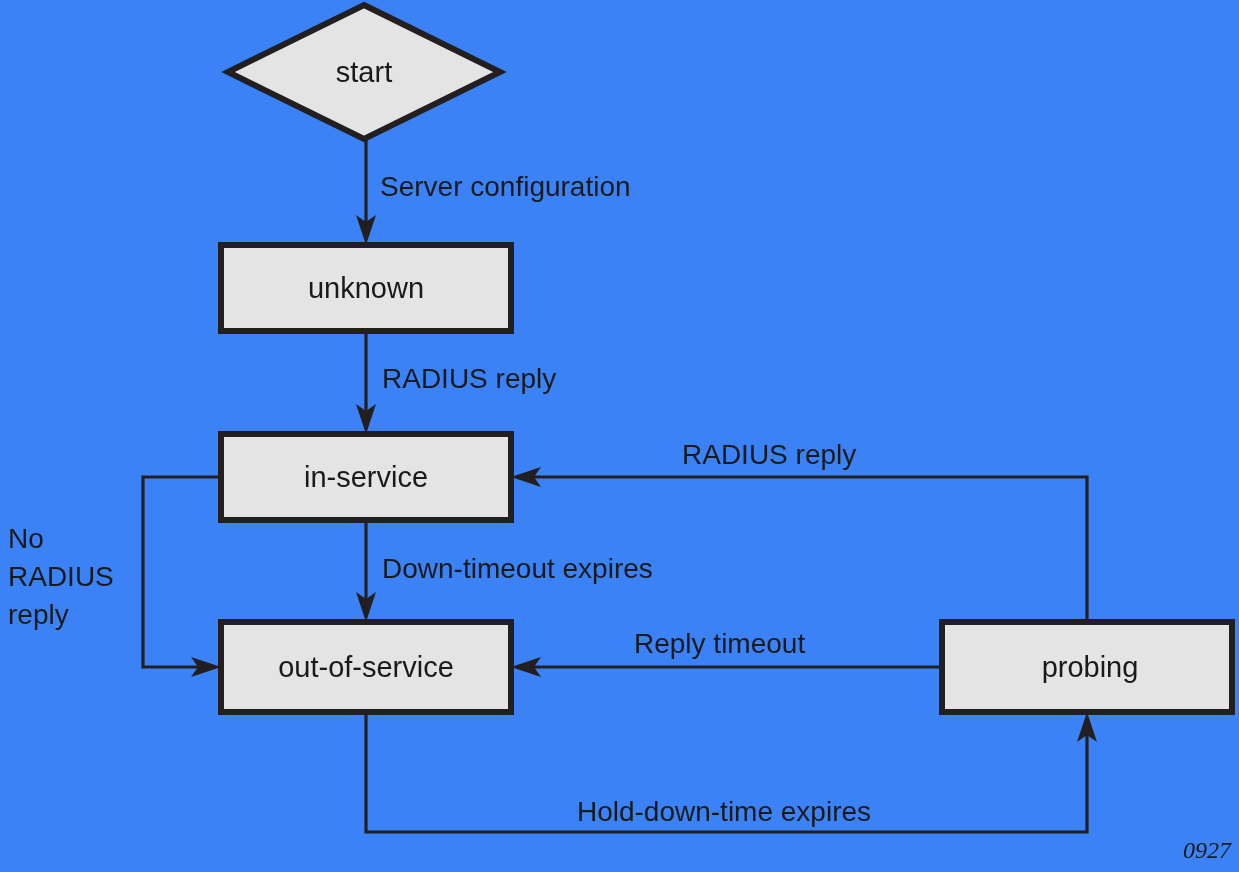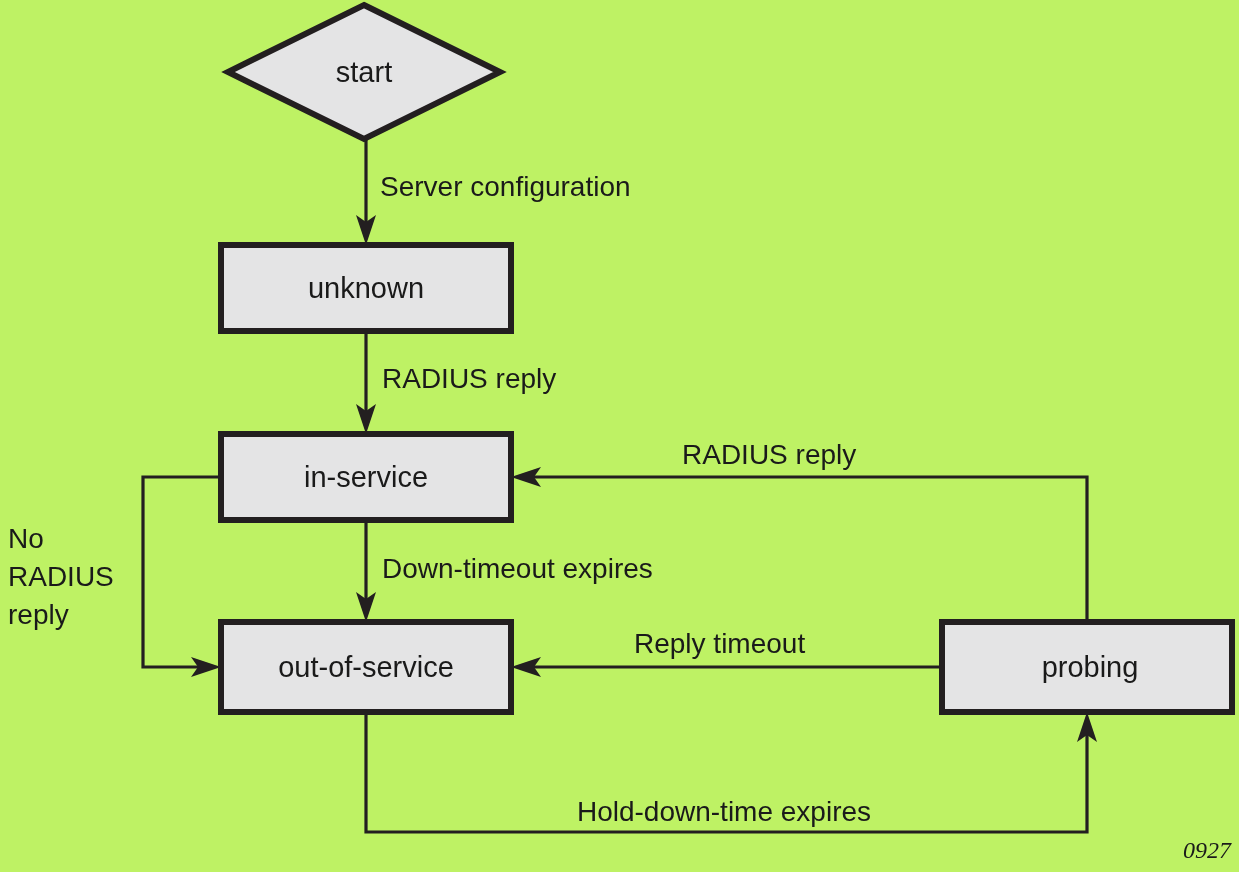--- a/index.html
+++ b/index.html
@@ -10,21 +10,21 @@
   body {
     width: 1239px;
     height: 872px;
     font-family: "Liberation Sans", sans-serif;
     overflow: hidden;
   }
   #diagram-root {
     position: relative;
     width: 1239px;
     height: 872px;
-    background: #bef264;
+    background: #3b82f6;
     text-align: right;
   }
   svg.flow {
     display: block;
     width: 1239px;
     height: 872px;
   }
   .node-shape {
     fill: #e4e4e5;
     stroke: #231f20;

